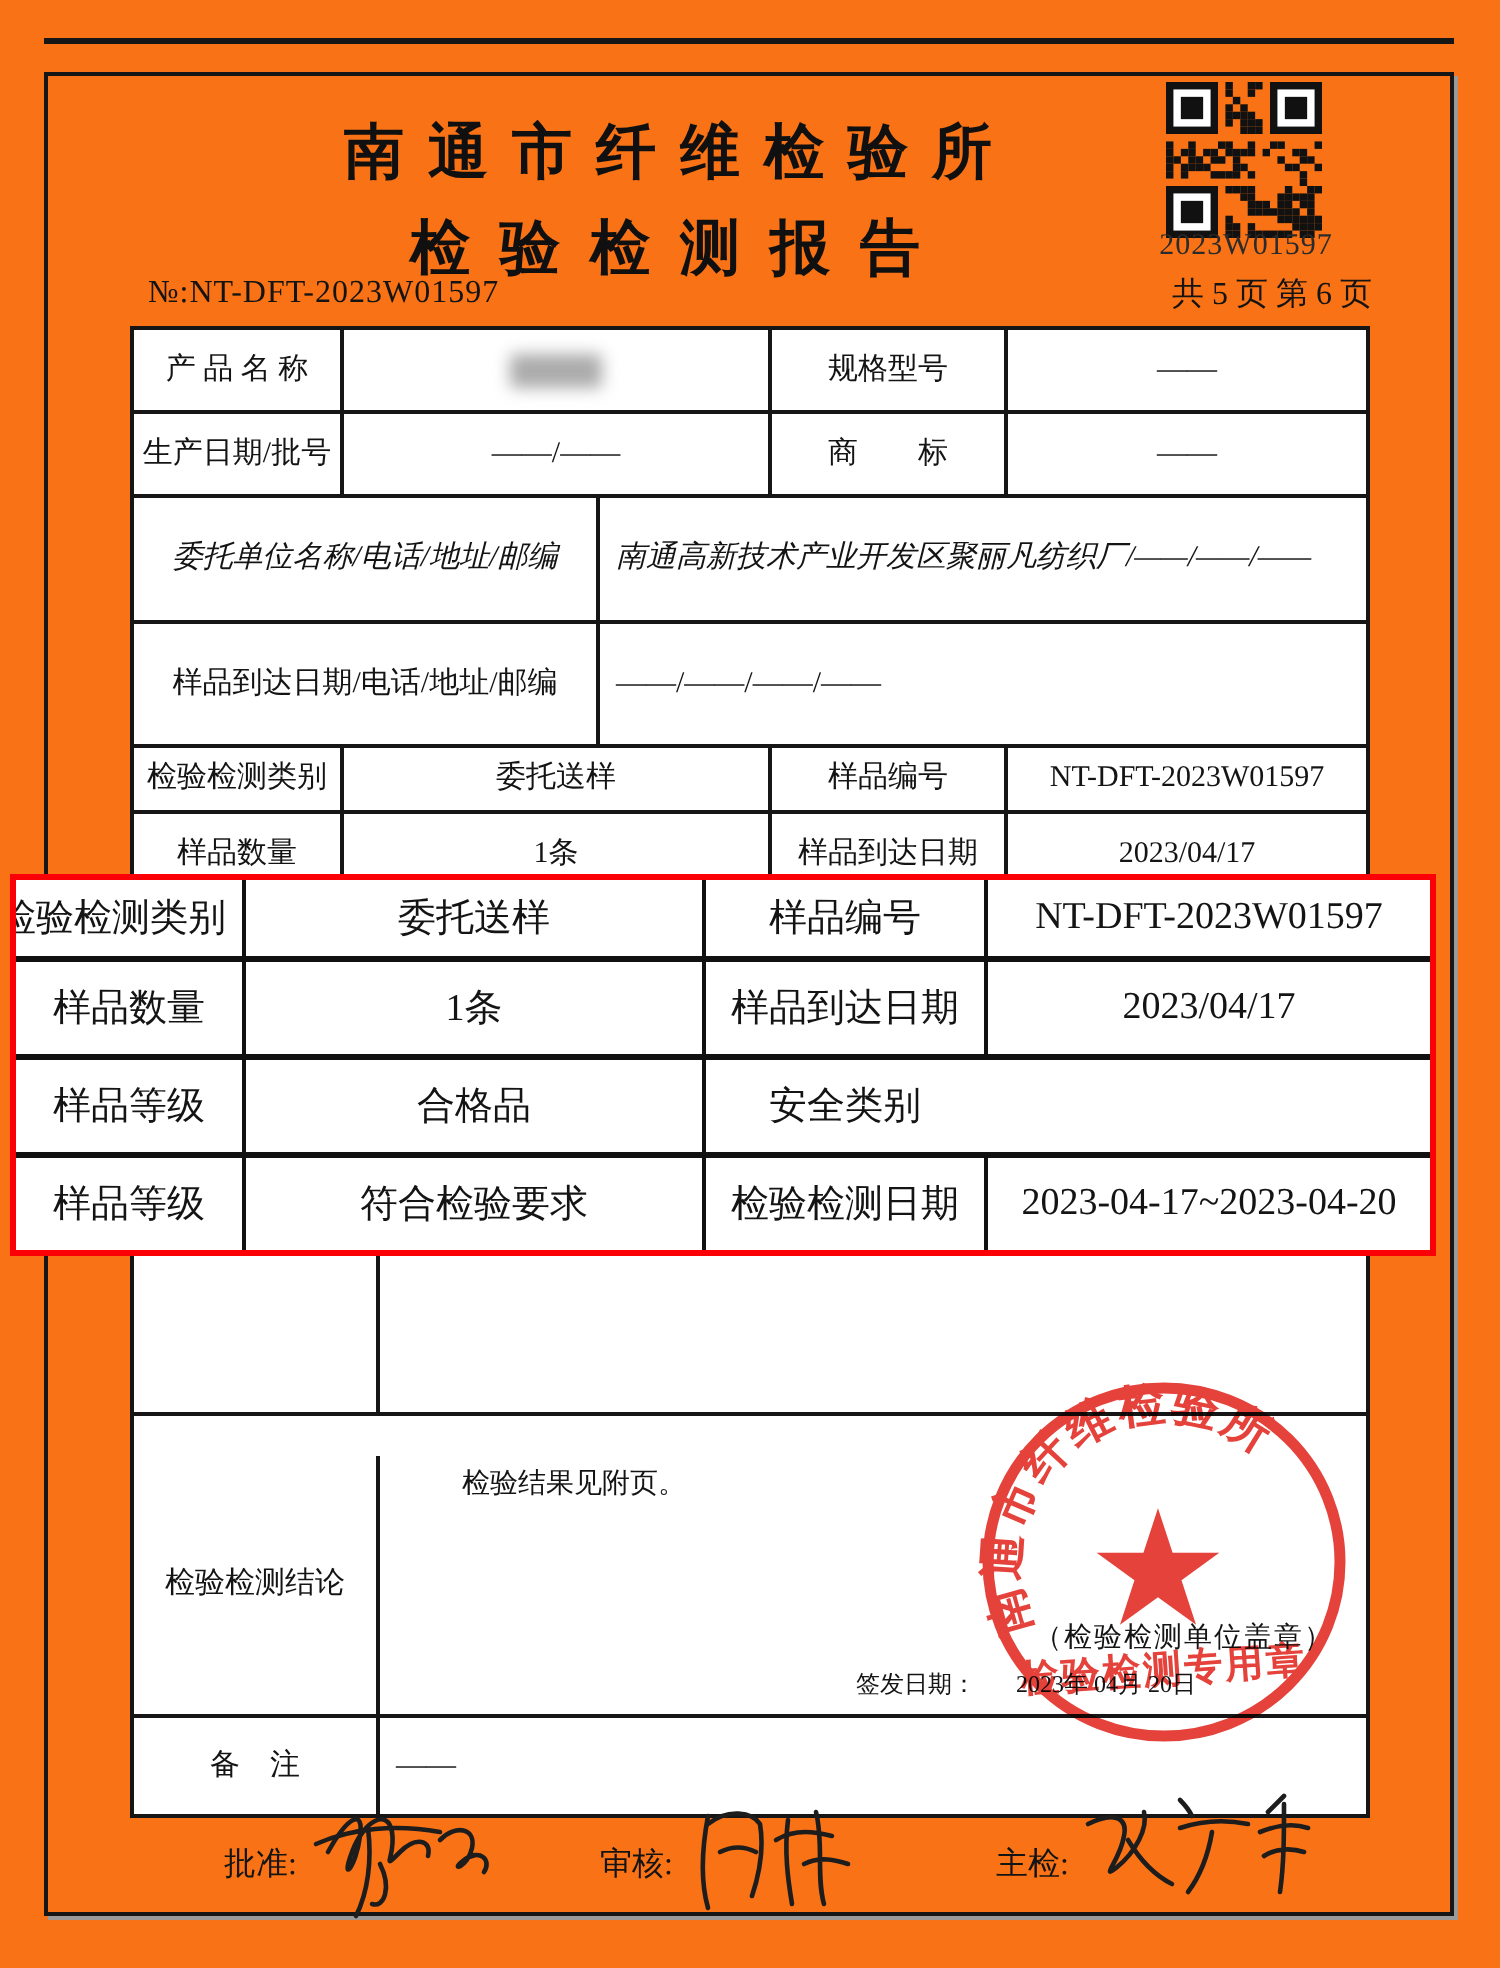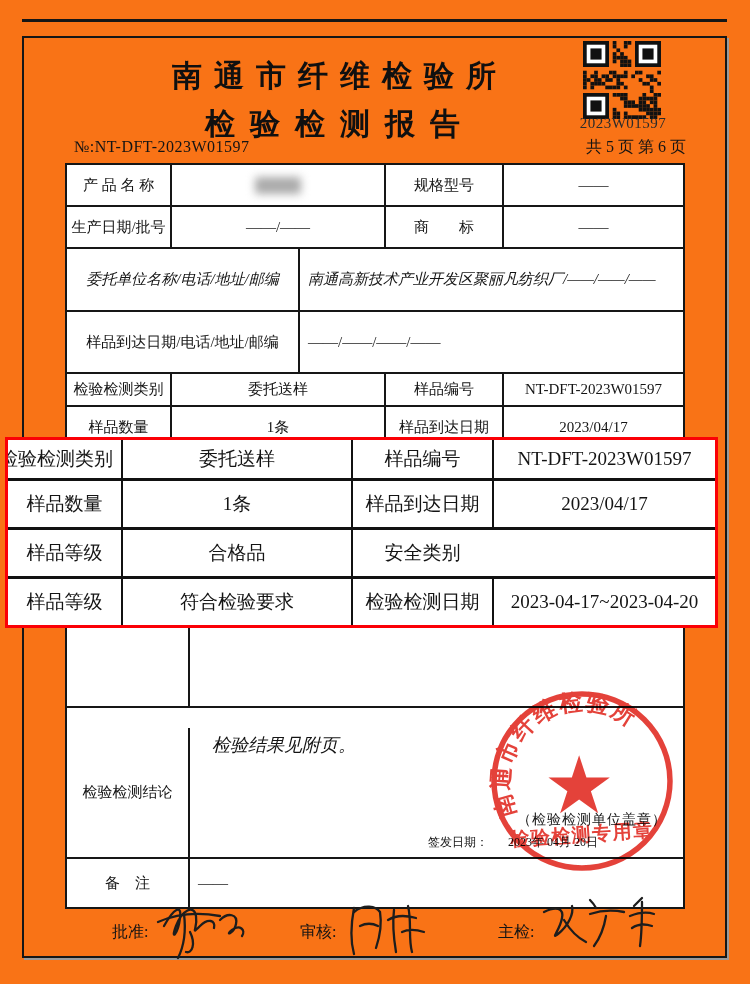--- a/index.html
+++ b/index.html
@@ -28,21 +28,21 @@
   .w-low{width:113px;}
   #row1{top:163px;height:42px;} #row2{top:205px;height:42px;}
   #row3{top:247px;height:63px;font-style:italic;} #row4{top:310px;height:62px;}
   #row5{top:372px;height:33px;} #row6{top:405px;height:42px;}
   #sliver{top:447px;height:259px;}
   #rowConc{top:706px;height:151px;}
   #rowRemark{top:857px;height:52px;border-bottom:2px solid #161616;}
   .blurbox{width:46px;height:17px;background:#ababab;border-radius:2px;filter:blur(4px);}
   
   .conc-wrap{position:relative;display:block;}
-  #concResult{left:22px;top:26px;font-size:18px;font-style:italic;}
+  #concResult{left:41px;top:26px;font-size:14px;}
   #stampNote{right:16px;top:103px;font-size:14px;letter-spacing:1px;}
   #issueRow{left:238px;top:127px;font-size:12px;display:flex;gap:20px;white-space:nowrap;}
   
   #stamp{left:487px;top:686px;width:190px;height:190px;mix-blend-mode:multiply;opacity:.93;}
   
   #inset{left:5px;top:437px;width:713px;height:191px;border:3px solid #fb0006;background:#fff;display:flex;flex-direction:column;}
   .irow{display:flex;border-bottom:3px solid #111;}
   .irow:last-child{border-bottom:none;}
   .irow{height:48px;} .irow.first{height:40px;}
   .ic{display:flex;align-items:center;justify-content:center;border-right:2px solid #111;

